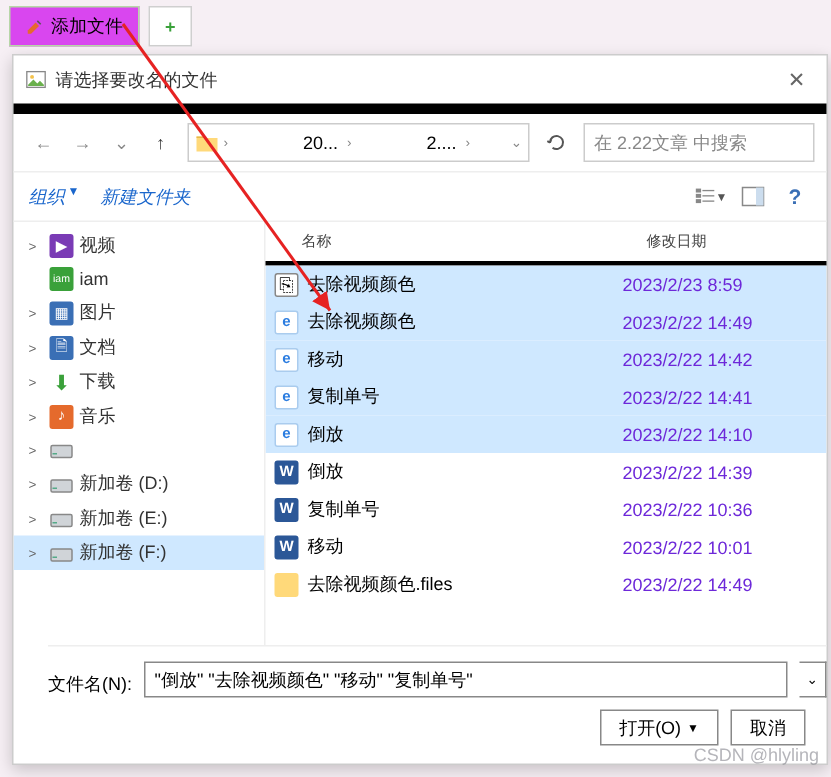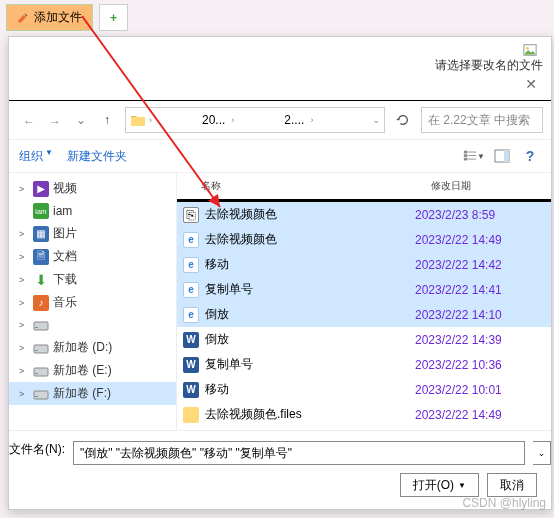--- a/index.html
+++ b/index.html
@@ -1,46 +1,46 @@
 <!DOCTYPE html>
 <html><head>
 <meta charset="utf-8">
 <style>
 * { box-sizing: border-box; margin: 0; padding: 0; font-family: "Microsoft YaHei", "Segoe UI", sans-serif; }
 body { width: 554px; height: 518px; background: #f6eff4; position: relative; overflow: hidden; }
 
 
 .app-tabs { display: flex; padding: 4px 6px 0; gap: 6px; }
 .app-tab { display: flex; align-items: center; gap: 5px; padding: 4px 10px; font-size: 12px; border: 1px solid #cfcfcf; background: #fff; }
-.app-tab.active { background: #fdba74; border-color: #b7d6a7; }
+.app-tab.active { background: #d946ef; border-color: #b7d6a7; }
 .pencil-icon { width: 12px; height: 12px; }
 .plus-green { color: #3aa13a; font-weight: bold; }
 
 
 .dialog { position: absolute; left: 8px; top: 36px; width: 544px; height: 474px; background: #fff; border: 1px solid #ccc; box-shadow: 0 3px 10px rgba(0,0,0,.2); display: flex; flex-direction: column; }
-.titlebar { display: flex; align-items: flex-end; padding: 6px 8px; border-bottom: 1px solid #000000; flex-direction: column; }
+.titlebar { display: flex; align-items: center; padding: 6px 8px; border-bottom: 7px solid #000000; }
 .titlebar .pic-icon { width: 14px; height: 14px; margin-right: 6px; }
 .titlebar-title { font-size: 12px; flex: 1; color: #333; }
 .close-btn { width: 24px; height: 20px; display: flex; align-items: center; justify-content: center; font-size: 14px; color: #666; }
 
 
 .nav-row { display: flex; align-items: center; padding: 6px 8px; gap: 6px; border-bottom: 1px solid #eee; }
 .nav-arrows { display: flex; gap: 2px; }
 .nav-btn { width: 24px; height: 24px; display: flex; align-items: center; justify-content: center; color: #888; font-size: 12px; border-radius: 2px; }
 .nav-btn.enabled { color: #333; }
 .breadcrumb { flex: 1; display: flex; align-items: center; height: 26px; border: 1px solid #ccc; background: #fff; padding: 0 4px; font-size: 12px; gap: 3px; }
 .bc-folder { width: 16px; height: 14px; }
 .bc-sep { color: #888; font-size: 9px; }
 .bc-item { padding: 0 3px; margin-left: 44px; }
 .refresh-btn { width: 24px; height: 24px; display: flex; align-items: center; justify-content: center; }
-.search-box { width: 122px; height: 26px; border: 1px solid #ccc; display: flex; align-items: center; padding: 0 6px; font-size: 12px; color: #888; }
+.search-box { width: 154px; height: 26px; border: 1px solid #ccc; display: flex; align-items: center; padding: 0 6px; font-size: 12px; color: #888; }
 
 
 .toolbar { display: flex; align-items: center; padding: 6px 10px; border-bottom: 1px solid #eee; }
-.tb-link { font-size: 12px; color: #1a66cc; display: flex; align-items: flex-start; gap: 2px; margin-right: 14px; }
+.tb-link { font-size: 12px; color: #1a66cc; display: flex; align-items: flex-start; gap: 2px; margin-right: 14px; font-style: italic; }
 .tb-caret { font-size: 8px; }
 .tb-right { margin-left: auto; display: flex; gap: 6px; }
 .tb-icon { width: 22px; height: 20px; display: flex; align-items: center; justify-content: center; color: #555; font-size: 14px; }
 
 
 .body { flex: 1; display: flex; min-height: 0; }
 .sidebar { width: 168px; border-right: 1px solid #eee; overflow-y: auto; padding: 4px 0; }
 .tree-item { display: flex; align-items: center; gap: 4px; padding: 3px 6px 3px 10px; font-size: 12px; color: #333; white-space: nowrap; }
 .tree-item.selected { background: #cfe8ff; }
 .tree-caret { width: 10px; font-size: 9px; color: #666; }
@@ -63,21 +63,21 @@
 .file-row.selected { background: #cfe8ff; }
 .fr-icon { width: 16px; height: 16px; display: flex; align-items: center; justify-content: center; border-radius: 2px; }
 .fr-name { flex: 1; overflow: hidden; text-overflow: ellipsis; white-space: nowrap; }
 .fr-date { width: 130px; color: #6d28d9; white-space: nowrap; }
 .ico-lnk { background: #fff; border: 1px solid #888; }
 .ico-ie { background: #fff; border: 1px solid #aaccee; color: #2c7de0; font-weight: bold; font-size: 10px; }
 .ico-word { background: #2b5797; color: #fff; font-weight: bold; font-size: 10px; }
 .ico-folder { background: #ffd97a; }
 
 
-.filename-row { display: flex; align-items: flex-start; padding: 10px 0 8px; gap: 8px; border-top: 1px solid #eee; }
+.filename-row { display: flex; align-items: flex-end; padding: 10px 0 8px; gap: 8px; border-top: 1px solid #eee; margin-left: 23px; }
 .filename-label { font-size: 12px; }
 .filename-input { flex: 1; height: 24px; border: 1px solid #888; font-size: 12px; padding: 0 6px; }
 .filename-dd { width: 18px; height: 24px; border: 1px solid #888; border-left: none; display: flex; align-items: center; justify-content: center; font-size: 9px; }
 .button-row { display: flex; justify-content: flex-end; gap: 8px; padding: 0 14px 12px; }
 .btn { height: 24px; padding: 0 12px; font-size: 12px; border: 1px solid #888; background: #fff; display: flex; align-items: center; gap: 4px; }
 
 
 .red-arrow { position: absolute; left: 0; top: 0; pointer-events: none; }
 
 .watermark { position: absolute; right: 8px; bottom: 8px; font-size: 12px; color: rgba(120,120,130,.55); }

